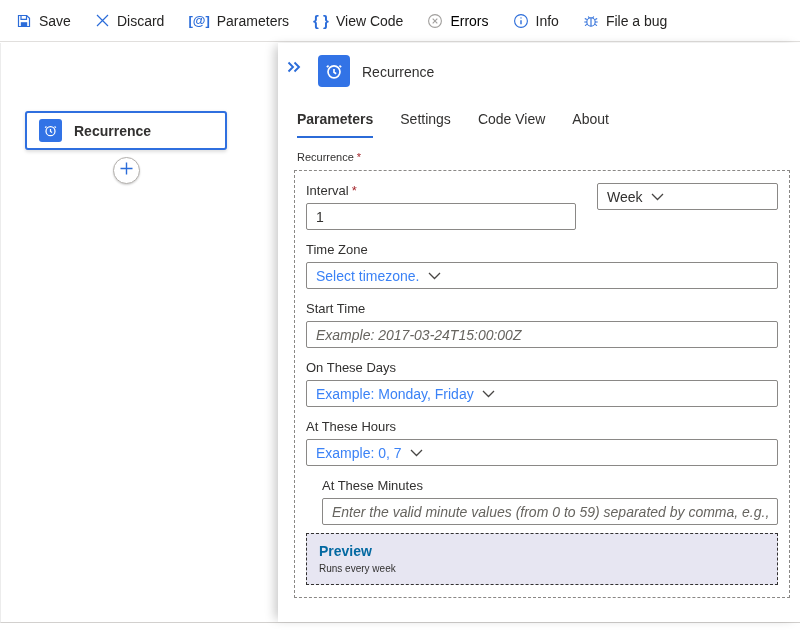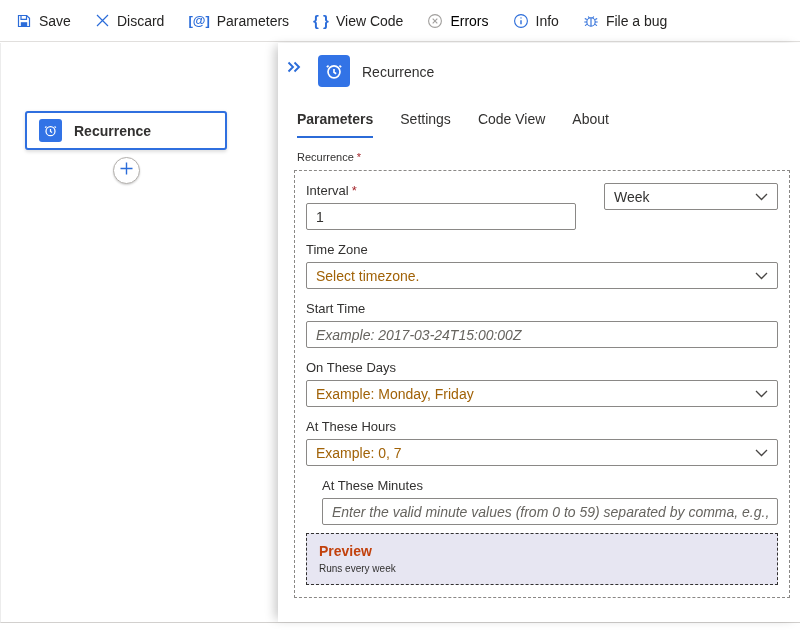--- a/index.html
+++ b/index.html
@@ -73,43 +73,43 @@
   .content { padding:13px 0 0 16px; }
   .group-label { font-size:11px; margin-left:3px; }
   .req { color:#a4262c; margin-left:3px; }
 
   .group {
     width:496px; margin-top:7px;
     border:1px dashed #8a8886;
     padding:12px 11px 12px 11px;
   }
   .row { margin-bottom:12px; }
-  .row.two-col { display:flex; gap:28px; }
+  .row.two-col { display:flex; gap:21px; }
   .col-interval { width:270px; }
   .col-frequency { flex:1; }
   .f-label { display:block; font-size:13px; color:#323130; margin-bottom:5px; line-height:15px; }
 
   .t-input, .combobox {
     width:100%; height:27px; border:1px solid #8a8886; border-radius:2px;
     background:#fff; font-size:14px; font-family:"Liberation Sans",sans-serif;
     padding:0 9px; color:#323130;
   }
   .t-input::placeholder { font-style:italic; color:#66645f; opacity:1; }
   .combobox {
-    display:flex; align-items:center; justify-content:space-between; cursor:pointer;
+    display:flex; align-items:center; justify-content:flex-start; cursor:pointer;
   }
   .combo-value { color:#323130; }
-  .combo-placeholder { color:#a16207; }
+  .combo-placeholder { color:#3b82f6; }
   .combobox svg { flex:0 0 auto; margin-left:8px; }
 
   .preview {
     margin-top:8px; background:#e7e6f2; border:1px dashed #323130;
     padding:9px 12px 10px 12px;
   }
-  .preview-title { font-size:14px; font-weight:700; color:#c2410c; }
+  .preview-title { font-size:14px; font-weight:700; color:#0369a1; }
   .preview-text { font-size:10px; color:#323130; margin-top:4px; }
 </style>
 </head>
 <body>
 
 <div class="toolbar">
   <div class="tb-btn">
     <span>
       <svg width="16" height="16" viewBox="0 0 16 16" fill="none" stroke="#2b6cd9" stroke-width="1.2">
         <path d="M2.5 2.5h8.2l2.8 2.8v8.2h-11z"></path>

